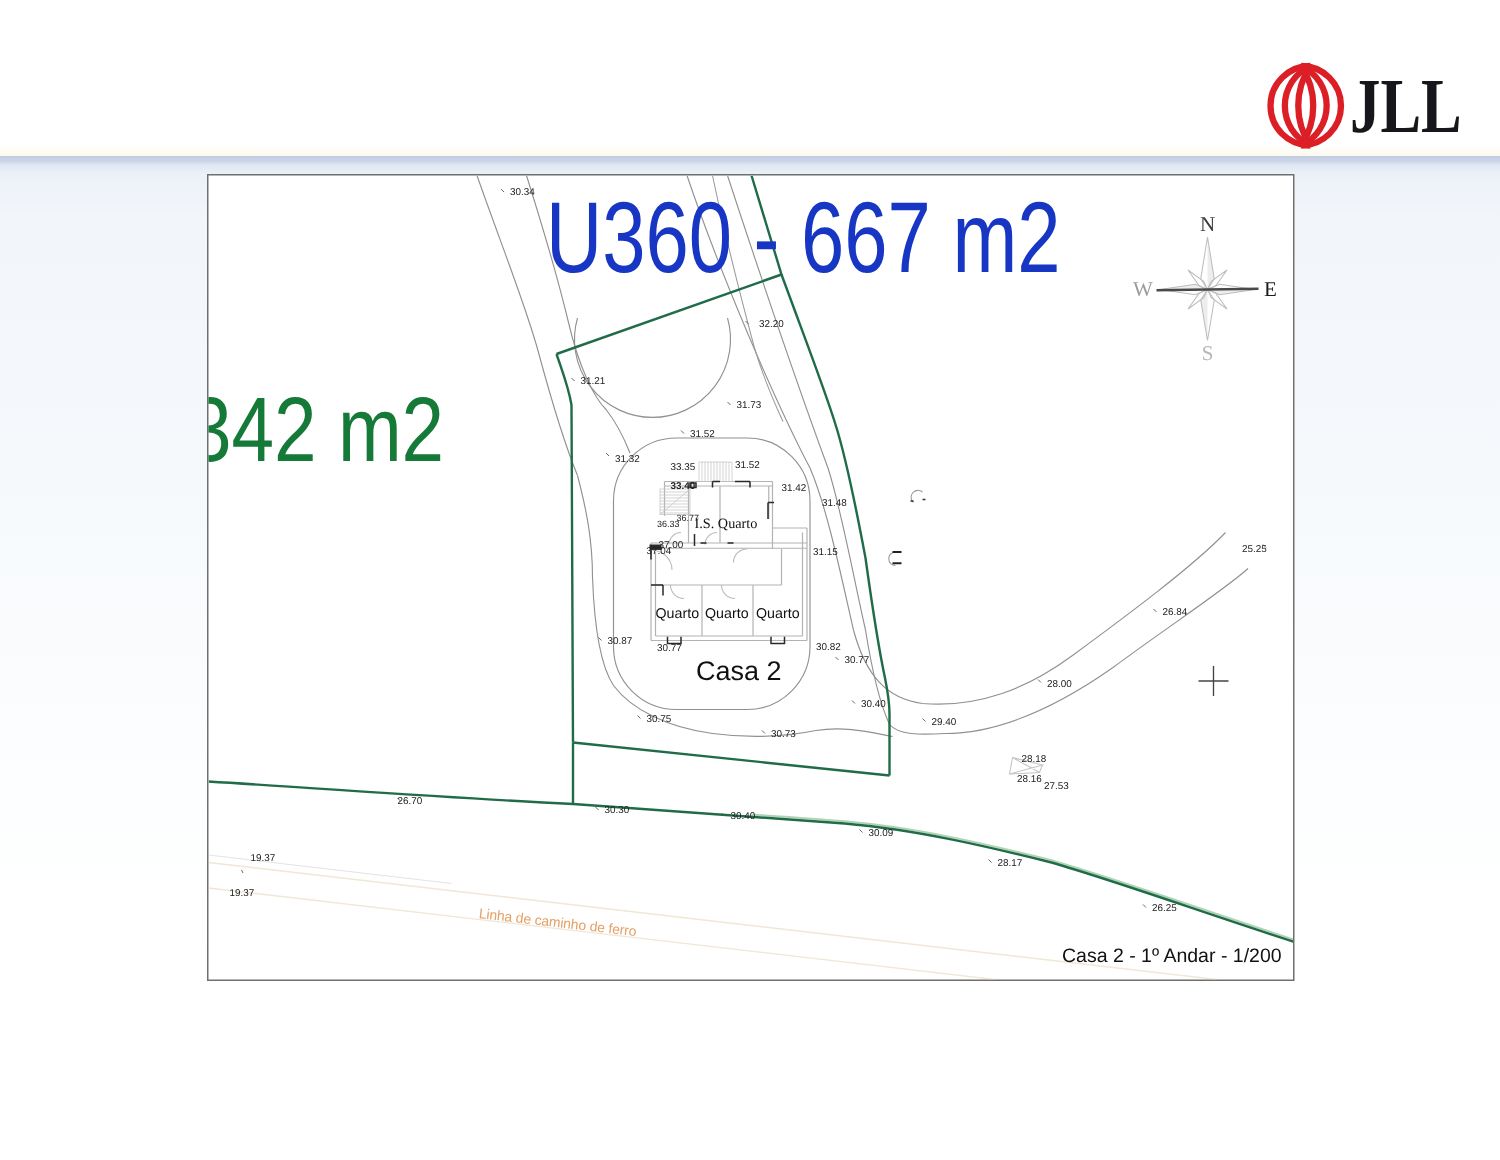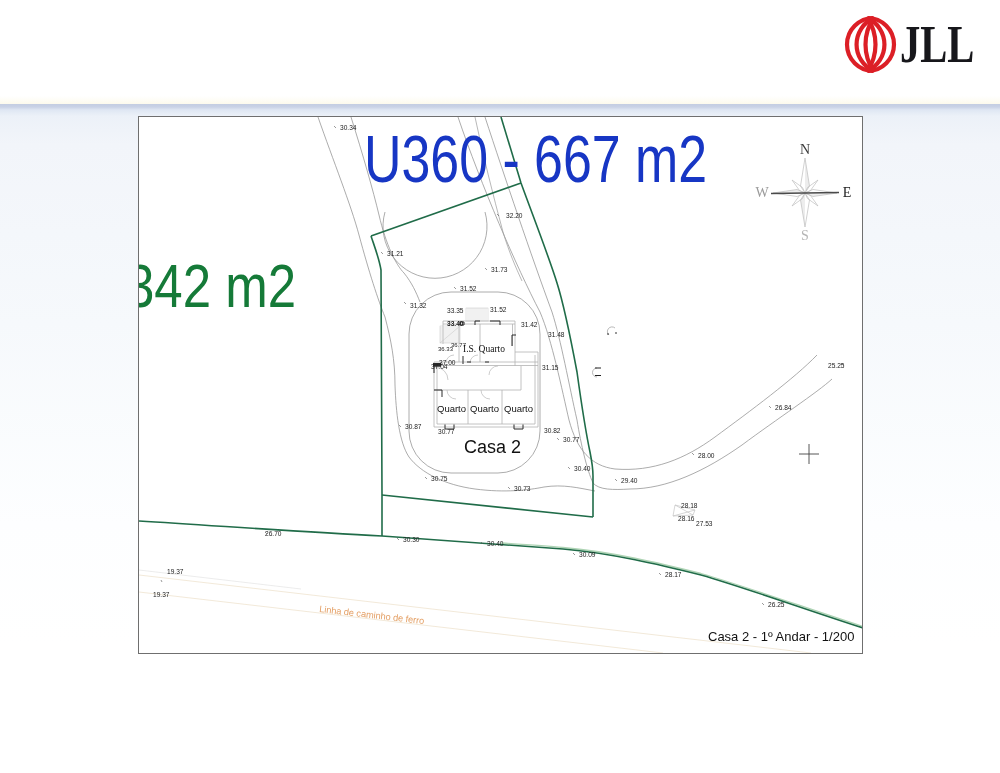--- a/index.html
+++ b/index.html
@@ -9,21 +9,21 @@
 </style>
 </head>
 <body>
 
 <div class="abs" style="left:0;top:104px;width:1000px;height:669px;
   background:linear-gradient(180deg,#c3cde2 0px,#c9d2e6 3px,#dfe7f3 6px,#ecf1f8 12px,#f2f5fa 40px,#f6f9fc 220px,#fdfeff 420px,#ffffff 540px);"></div>
 
 <div class="abs" style="left:0;top:96px;width:1000px;height:8px;
   background:linear-gradient(180deg,#ffffff,#fcfaed);"></div>
 
-<div class="abs" style="left:840px;top:2px;width:140px;height:80px;">
+<div class="abs" style="left:840px;top:28px;width:140px;height:80px;">
 <svg width="140" height="80" viewBox="0 0 140 80">
 
   <g fill="none" stroke="#dc1f26" stroke-width="4.2">
     <path d="M 27.5,16 A 26.5,26.5 0 0 1 27.5,69"></path>
     <path d="M 27.5,16 A 29.2,29.2 0 0 1 27.5,69"></path>
     <path d="M 27.5,16 A 47.9,47.9 0 0 1 27.5,69"></path>
     <path d="M 33.5,16 A 26.5,26.5 0 0 0 33.5,69"></path>
     <path d="M 33.5,16 A 29.2,29.2 0 0 0 33.5,69"></path>
     <path d="M 33.5,16 A 47.9,47.9 0 0 0 33.5,69"></path>
   </g>

